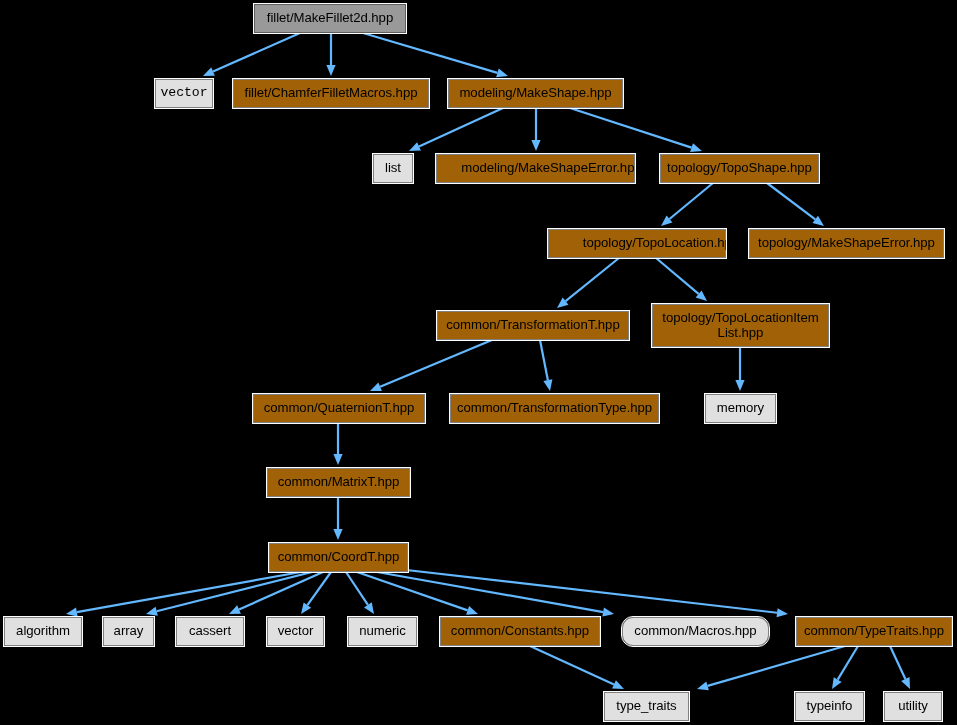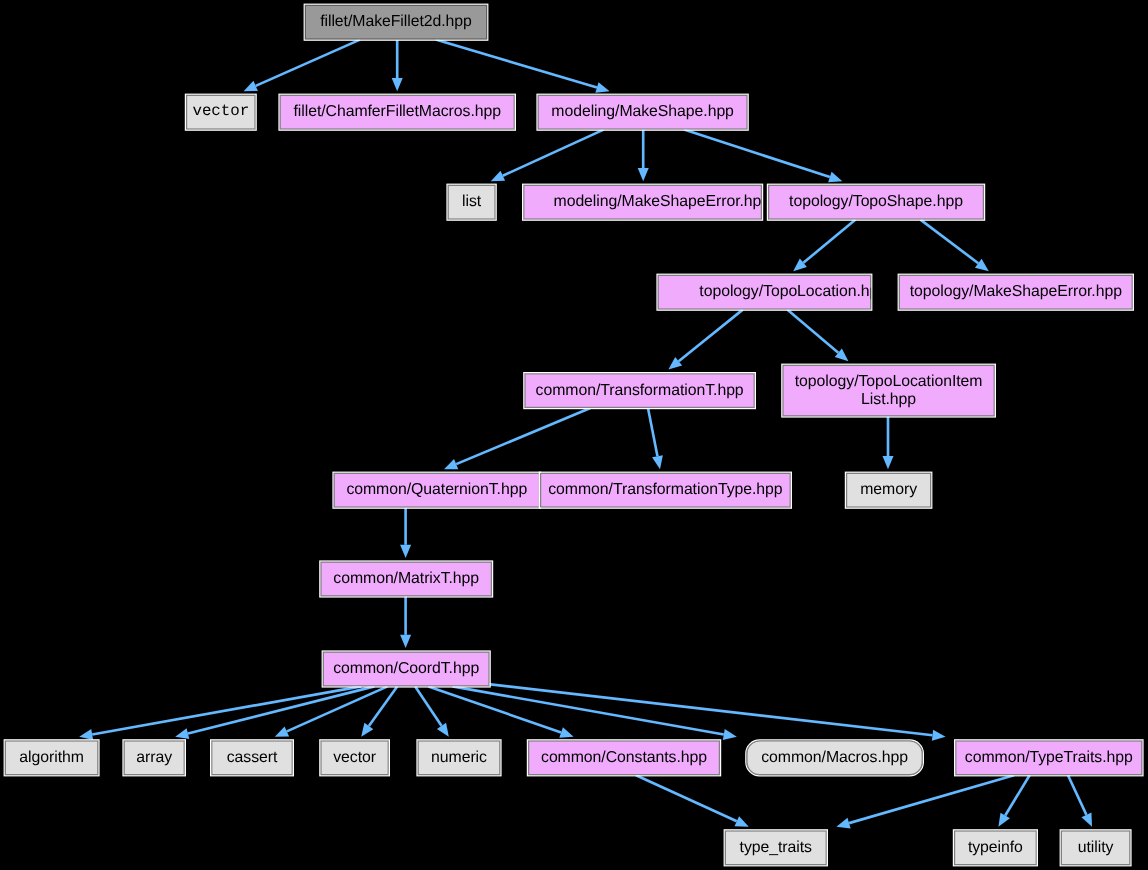--- a/index.html
+++ b/index.html
@@ -34,21 +34,21 @@
     justify-content: center;
     text-align: center;
     font-size: 13.2px;
     line-height: 1.12;
     color: #000000;
     white-space: pre-line;
     letter-spacing: -0.05px;
     cursor: pointer;
   }
   .node.header {
-    background: #f0abfc;
+    background: #a16207;
   }
   .node.system {
     background: #e0e0e0;
   }
   .node.root {
     background: #999999;
     border: 1px solid #5f5f5f;
     outline: 1px solid #ffffff;
   }
 </style>
@@ -112,27 +112,27 @@
       <line x1="890" y1="646" x2="905.3609617531285" y2="679.0260677692264" stroke="#63b8ff" stroke-width="2.2"></line>
       <polygon points="910,689 901.1900446384415,680.966029217918 909.5318788678156,677.0861063205348" fill="#63b8ff"></polygon>
     </svg>
   <div id="node-layer">
       <div class="node root" style="left: 254px; top: 4px; width: 152px; height: 29px;"><span>fillet/MakeFillet2d.hpp</span></div>
       <div class="node system" style="left: 155px; top: 79px; width: 58px; height: 29px; font-family: Liberation Mono, monospace;"><span>vector</span></div>
       <div class="node header" style="left: 233px; top: 79px; width: 196px; height: 29px;"><span>fillet/ChamferFilletMacros.hpp</span></div>
       <div class="node header" style="left: 448px; top: 79px; width: 175px; height: 29px;"><span>modeling/MakeShape.hpp</span></div>
       <div class="node system" style="left: 373px; top: 154px; width: 40px; height: 29px;"><span>list</span></div>
       <div class="node header" style="left: 436px; top: 154px; width: 199px; height: 29px; padding-left: 32px;"><span>modeling/MakeShapeError.hpp</span></div>
-      <div class="node header" style="left: 640px; top: 154px; width: 180px; height: 29px;"><span>topology/TopoShape.hpp</span></div>
+      <div class="node header" style="left: 660px; top: 154px; width: 159px; height: 29px;"><span>topology/TopoShape.hpp</span></div>
       <div class="node header" style="left: 548px; top: 229px; width: 178px; height: 29px; padding-left: 48px;"><span>topology/TopoLocation.hpp</span></div>
       <div class="node header" style="left: 749px; top: 229px; width: 195px; height: 29px;"><span>topology/MakeShapeError.hpp</span></div>
       <div class="node header" style="left: 437px; top: 311px; width: 192px; height: 29px;"><span>common/TransformationT.hpp</span></div>
       <div class="node header" style="left: 652px; top: 304px; width: 177px; height: 43px;"><span>topology/TopoLocationItem
 List.hpp</span></div>
-      <div class="node header" style="left: 253px; top: 394px; width: 172px; height: 29px; margin-left: 25px;"><span>common/QuaternionT.hpp</span></div>
+      <div class="node header" style="left: 253px; top: 394px; width: 172px; height: 29px;"><span>common/QuaternionT.hpp</span></div>
       <div class="node header" style="left: 450px; top: 394px; width: 209px; height: 29px;"><span>common/TransformationType.hpp</span></div>
       <div class="node system" style="left: 705px; top: 394px; width: 71px; height: 29px;"><span>memory</span></div>
       <div class="node header" style="left: 267px; top: 468px; width: 143px; height: 29px;"><span>common/MatrixT.hpp</span></div>
       <div class="node header" style="left: 269px; top: 543px; width: 139px; height: 29px;"><span>common/CoordT.hpp</span></div>
       <div class="node system" style="left: 4px; top: 617px; width: 78px; height: 29px;"><span>algorithm</span></div>
       <div class="node system" style="left: 103px; top: 617px; width: 51px; height: 29px;"><span>array</span></div>
       <div class="node system" style="left: 176px; top: 617px; width: 68px; height: 29px; text-align: right;"><span>cassert</span></div>
       <div class="node system" style="left: 267px; top: 617px; width: 57px; height: 29px;"><span>vector</span></div>
       <div class="node system" style="left: 348px; top: 617px; width: 69px; height: 29px;"><span>numeric</span></div>
       <div class="node header" style="left: 440px; top: 617px; width: 160px; height: 29px;"><span>common/Constants.hpp</span></div>

